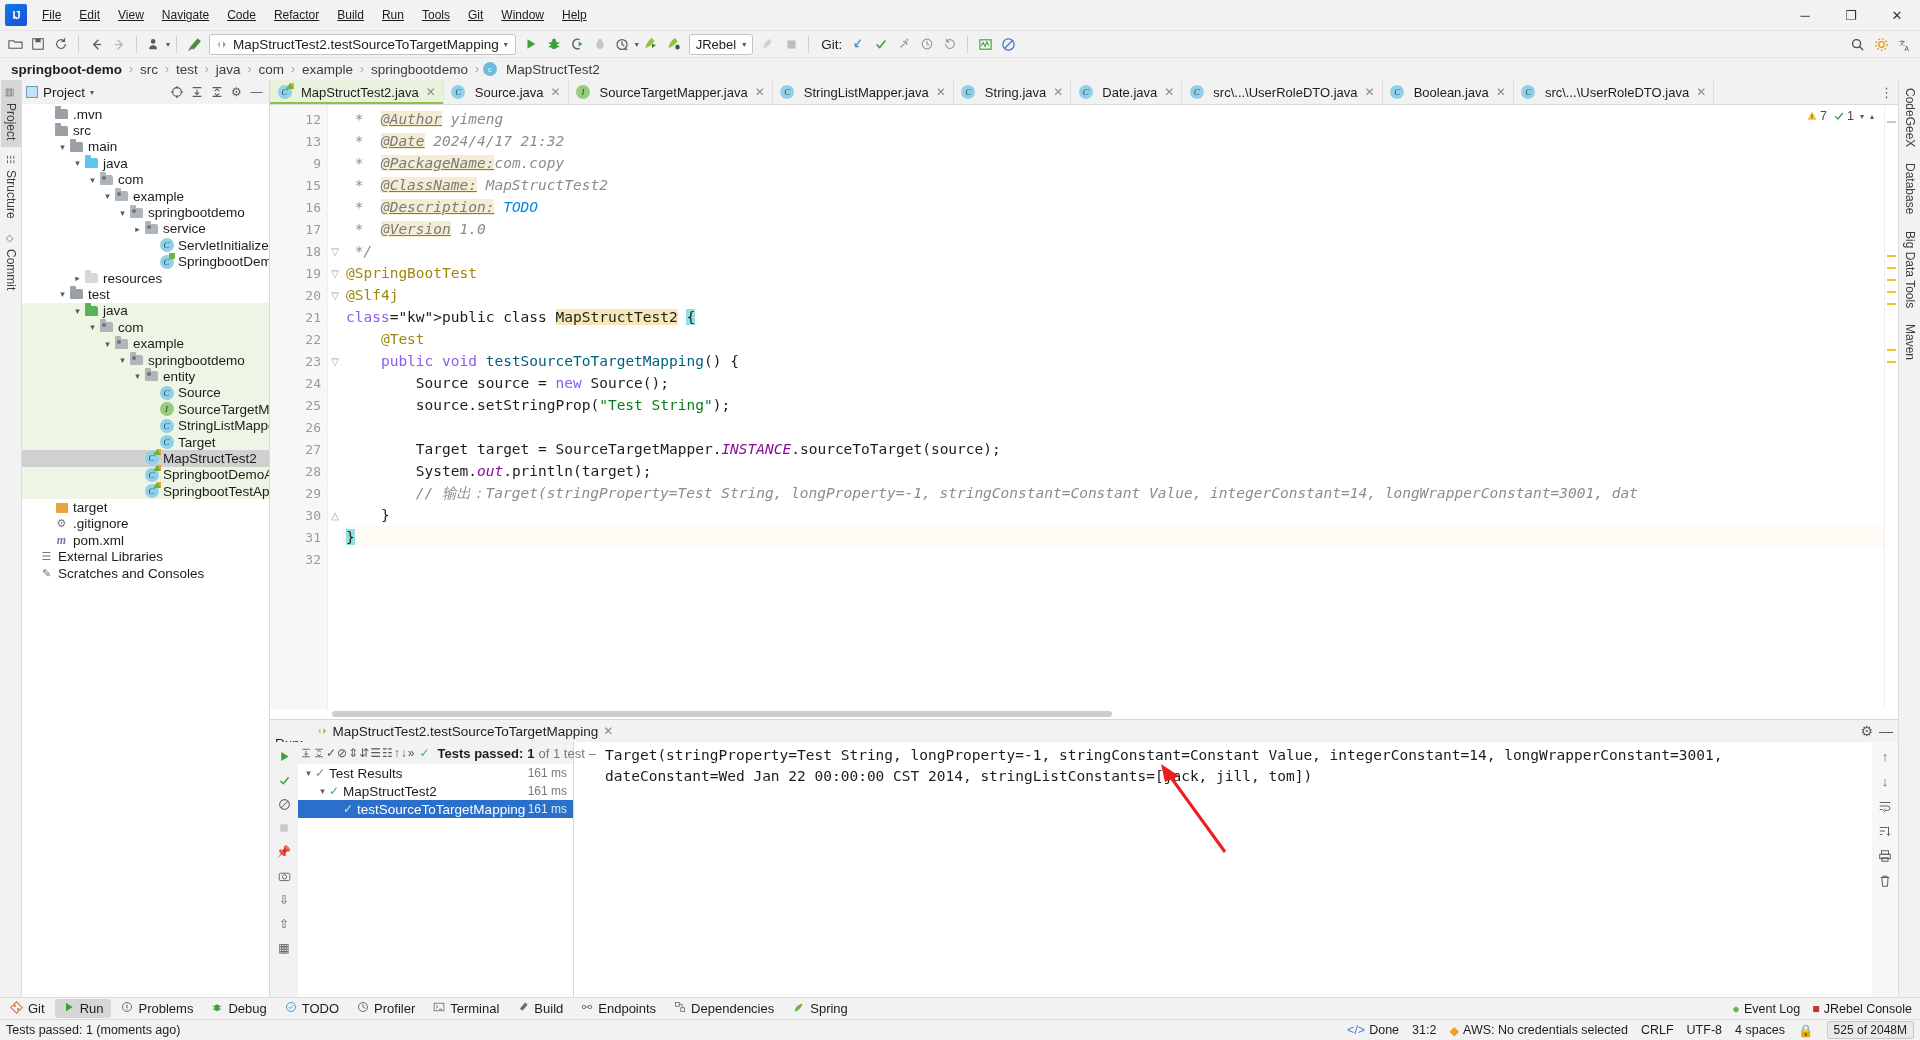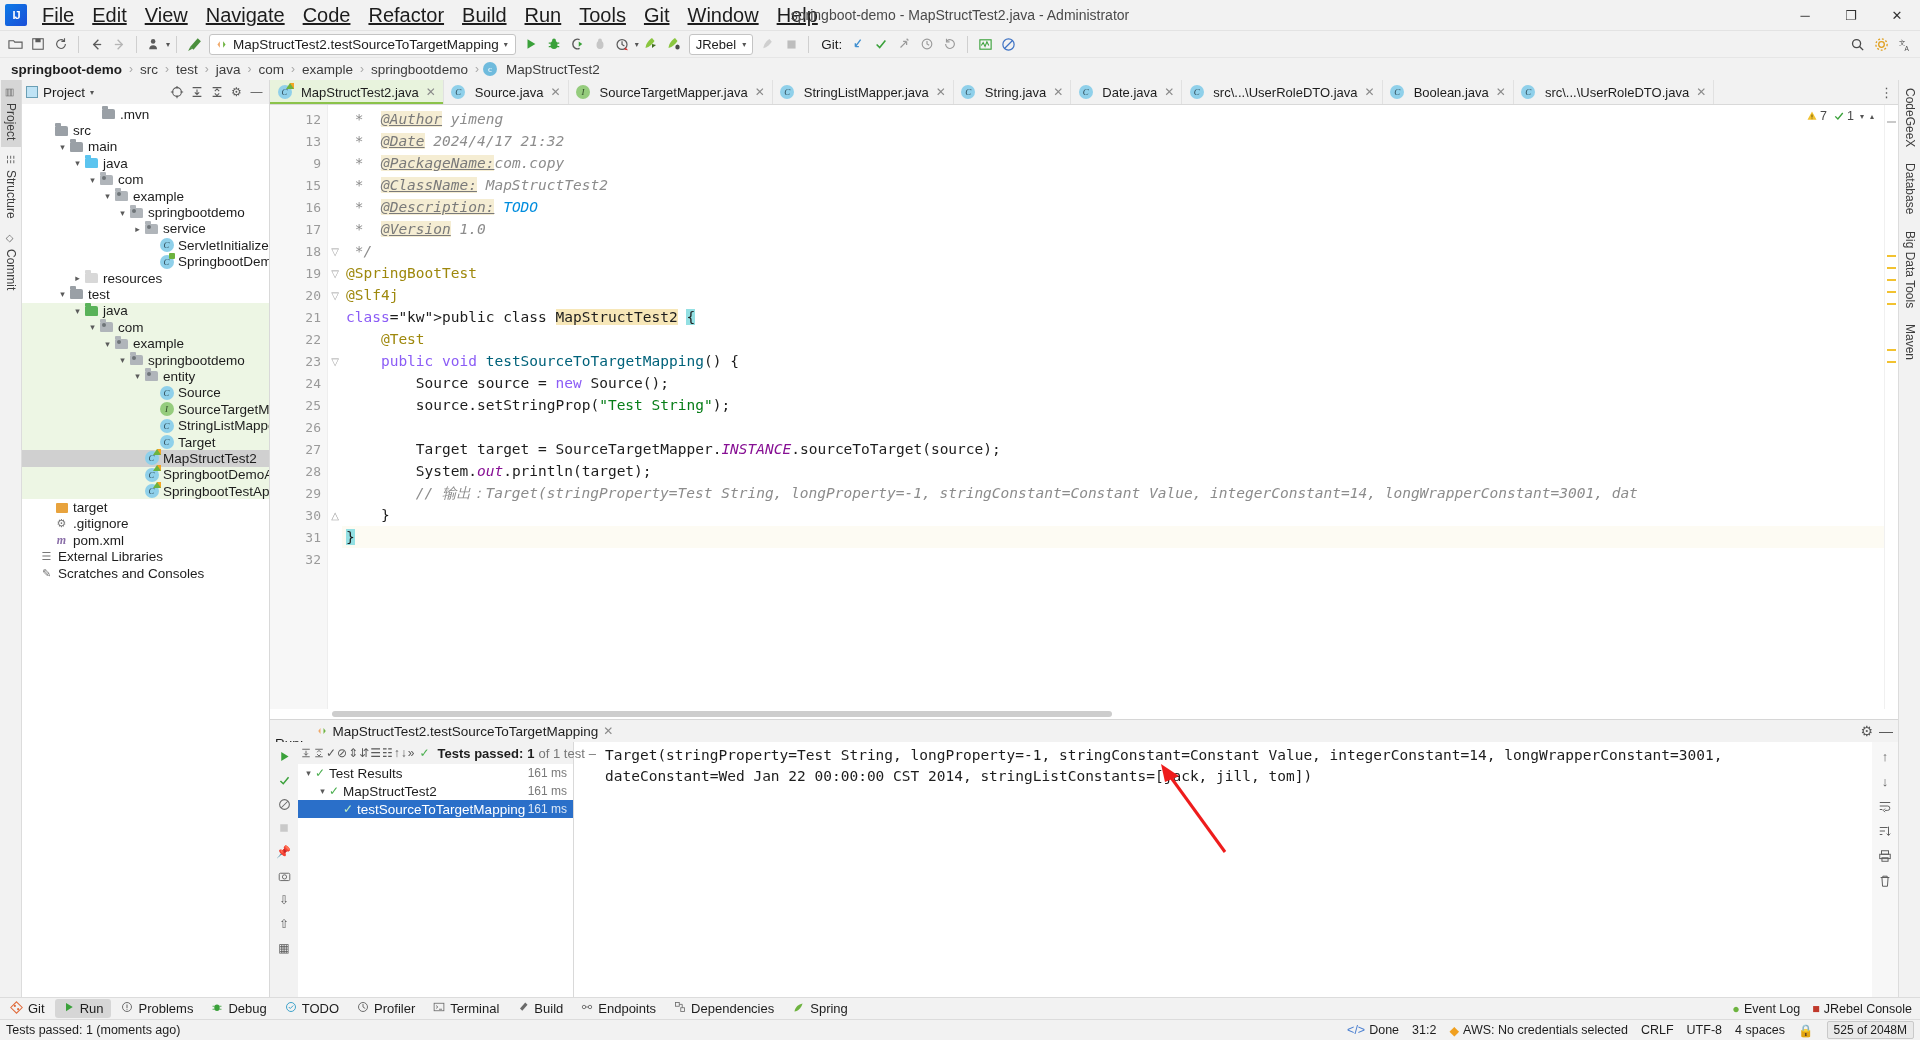--- a/index.html
+++ b/index.html
@@ -21,21 +21,21 @@
   }
   .ij-logo {
     width: 22px; height: 22px; margin-left: 5px; margin-right: 6px;
     background: linear-gradient(135deg,#0d7ae6 0%, #1b4fd8 100%);
     border-radius: 2px; color:#fff; font-weight:bold; font-size:11px;
     display:flex; align-items:center; justify-content:center;
     font-family:"Liberation Sans",sans-serif; letter-spacing:-1px;
   }
   .menubar { display: flex; align-items: center; height: 31px; }
   .menu-item {
-    padding: 4px 9px; font-size: 20px; color: #1d1d1d; cursor: default;
+    padding: 4px 9px; font-size: 12px; color: #1d1d1d; cursor: default;
     line-height: 16px;
   }
   .menu-item u { text-decoration: underline; }
   .win-title {
     position: absolute; left: 0; right: 0; text-align: center;
     font-size: 14px; color: #4a4a4a; pointer-events:none;
   }
   .win-btns { margin-left: auto; display: flex; height: 31px; z-index:2; }
   .win-btn {
     width: 46px; height: 31px; display: flex; align-items: center; justify-content: center;
@@ -257,21 +257,20 @@
       <div class="menu-item"><u>Navigate</u></div>
       <div class="menu-item"><u>Code</u></div>
       <div class="menu-item"><u>Refactor</u></div>
       <div class="menu-item"><u>Build</u></div>
       <div class="menu-item"><u>Run</u></div>
       <div class="menu-item"><u>Tools</u></div>
       <div class="menu-item"><u>Git</u></div>
       <div class="menu-item"><u>Window</u></div>
       <div class="menu-item"><u>Help</u></div>
     </div>
-    <div class="win-title">springboot-demo - MapStructTest2.java - Administrator</div>
     <div class="win-btns">
       <div class="win-btn">─</div>
       <div class="win-btn">❐</div>
       <div class="win-btn close">✕</div>
     </div>
   </div>
 
   <div class="toolbar">
     <div class="tb-btn">
       <svg width="15" height="15" viewBox="0 0 16 16">
@@ -511,21 +510,21 @@
           <span class="hdr-ico">
             <svg width="14" height="14" viewBox="0 0 16 16">
                 <path d="M3 3h10M3 13h10M5.5 7L8 4.5 10.5 7M5.5 9.5L8 12l2.5-2.5" stroke="#5a5a5a" stroke-width="1.2" fill="none"></path>
               </svg>
           </span>
           <span class="hdr-ico">⚙</span>
           <span class="hdr-ico">—</span>
         </span>
       </div>
       <div class="tree" id="tree">
-          <div class="tnode" style="padding-left: 19px; margin-left: 47px;">
+          <div class="tnode" style="padding-left: 19px;">
             <span class="arr empty">▸</span>
             <span class="ic">
               <span class="folder"></span>
             </span>
             <span class="tlabel">.mvn</span>
           </div>
           <div class="tnode" style="padding-left: 19px;">
             <span class="arr empty">▸</span>
             <span class="ic">
               <span class="folder"></span>

